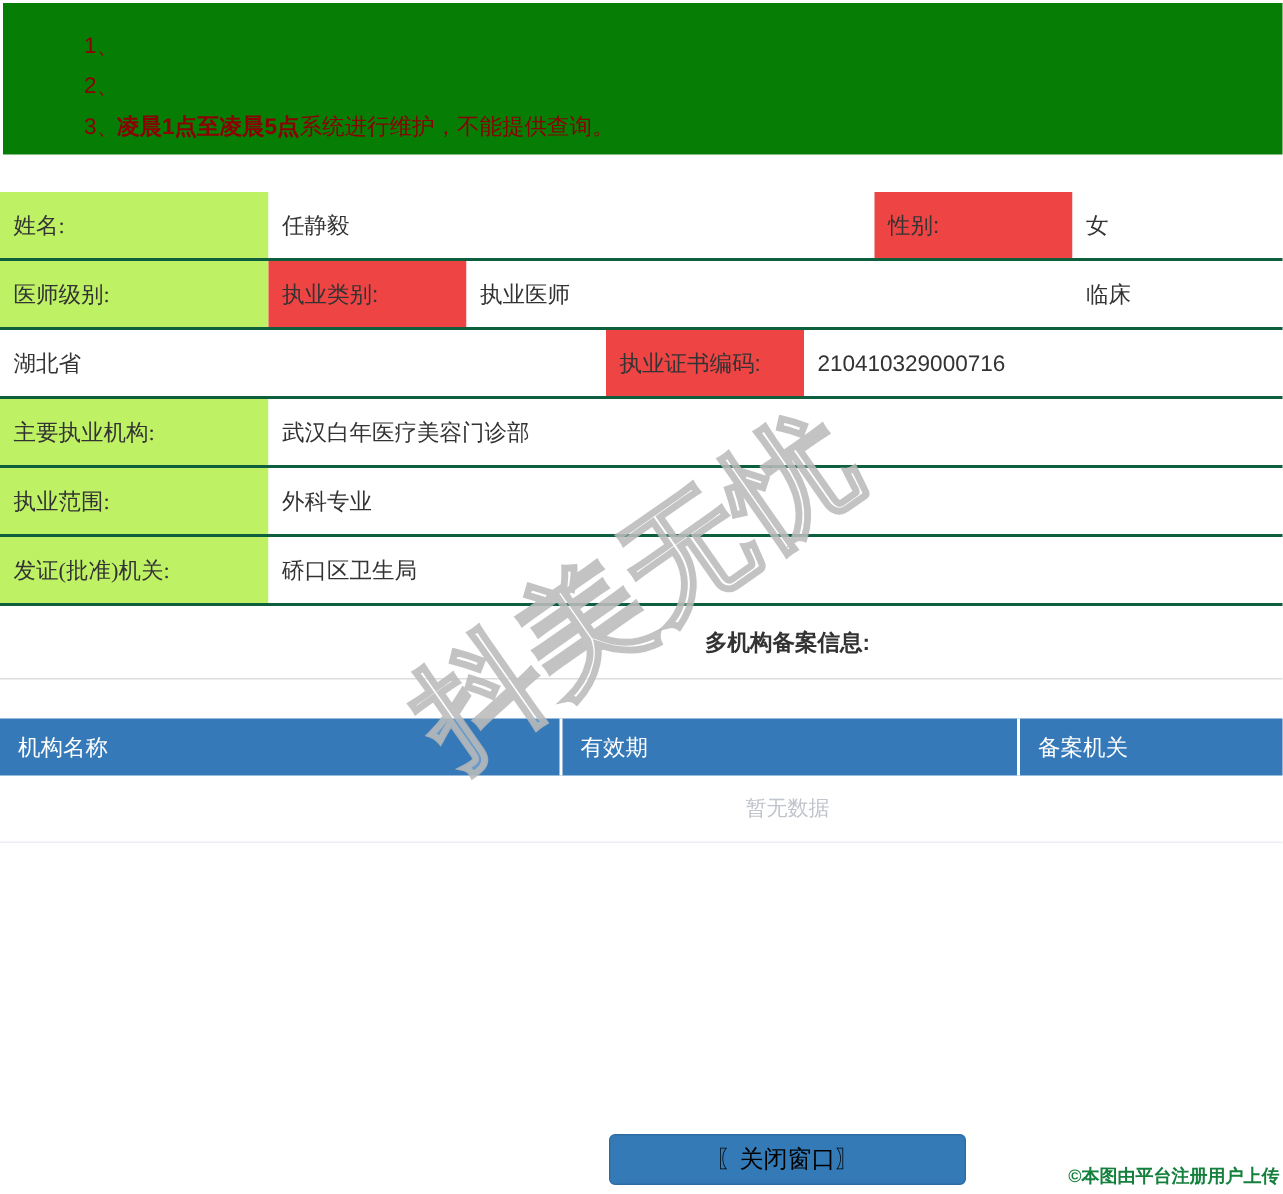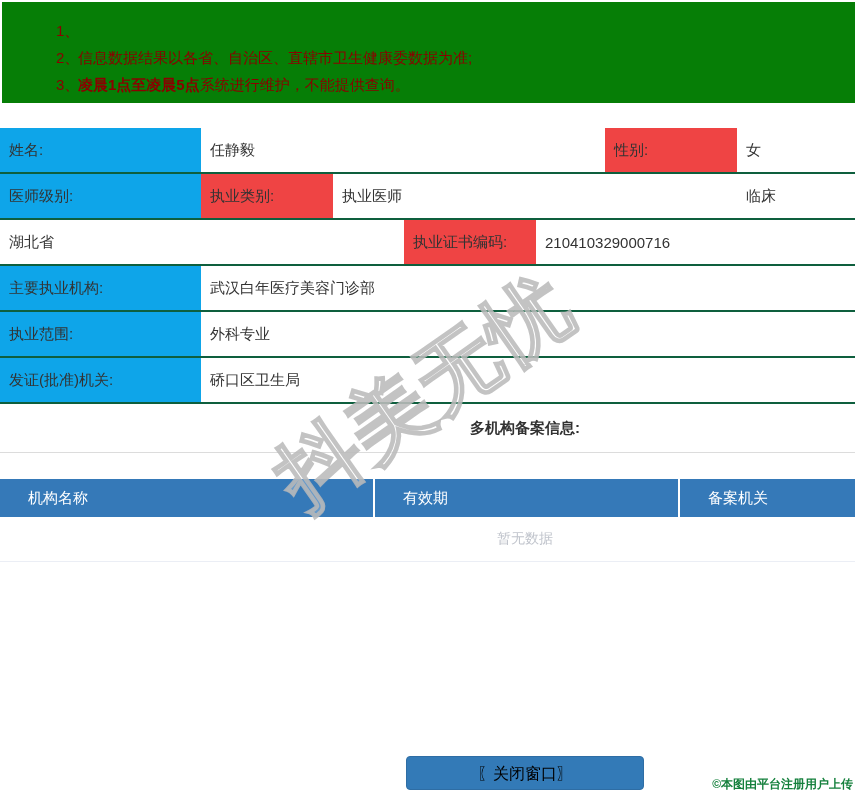--- a/index.html
+++ b/index.html
@@ -42,21 +42,21 @@
     height: 46px;
     border-bottom: 2px solid #0e5f3e;
     align-items: stretch;
   }
   .cell {
     display: flex;
     align-items: center;
     font-size: 15px;
     padding-left: 9px;
   }
-  .cell.label  { width: 201px; background: #0ea5e9; }
+  .cell.label  { width: 179px; background: #bef264; font-family: Liberation Serif, serif; }
   .cell.value  { width: 404px; background: #fff; }
   .cell.label2 { width: 132px; background: #ef4444; }
   .cell.value2 { flex: 1; background: #fff; }
   .cell.value-wide { flex: 1; background: #fff; }
 
   
   .section-heading {
     height: 49px;
     display: flex;
     align-items: center;
@@ -72,21 +72,21 @@
   .filing-header {
     display: flex;
     height: 38px;
     background: #3579b8;
     color: #ffffff;
     font-size: 15px;
   }
   .filing-th {
     display: flex;
     align-items: center;
-    padding-left: 28px;
+    padding-left: 12px;
   }
   .filing-th.c1 { width: 375px; border-right: 2px solid #ffffff; }
   .filing-th.c2 { width: 305px; border-right: 2px solid #ffffff; text-align: right; }
   .filing-th.c3 { flex: 1; }
   .filing-empty {
     height: 45px;
     display: flex;
     align-items: center;
     justify-content: center;
     color: #c0c4cc;
@@ -150,21 +150,20 @@
 <body>
 
 <div class="page">
 
   <div class="banner">
     <div class="banner-line">
       <span class="banner-num">1、</span>
     </div>
     <div class="banner-line">
       <span class="banner-num">2、</span>
-      <span><span>信息数据结果以各省、自治区、直辖市卫生健康委数据为准;</span><b></b><span></span></span>
     </div>
     <div class="banner-line">
       <span class="banner-num">3、</span>
       <span><span></span><b>凌晨1点至凌晨5点</b><span>系统进行维护，不能提供查询。</span></span>
     </div>
   </div>
 
   <div class="info-table">
 
     <div class="info-row">

